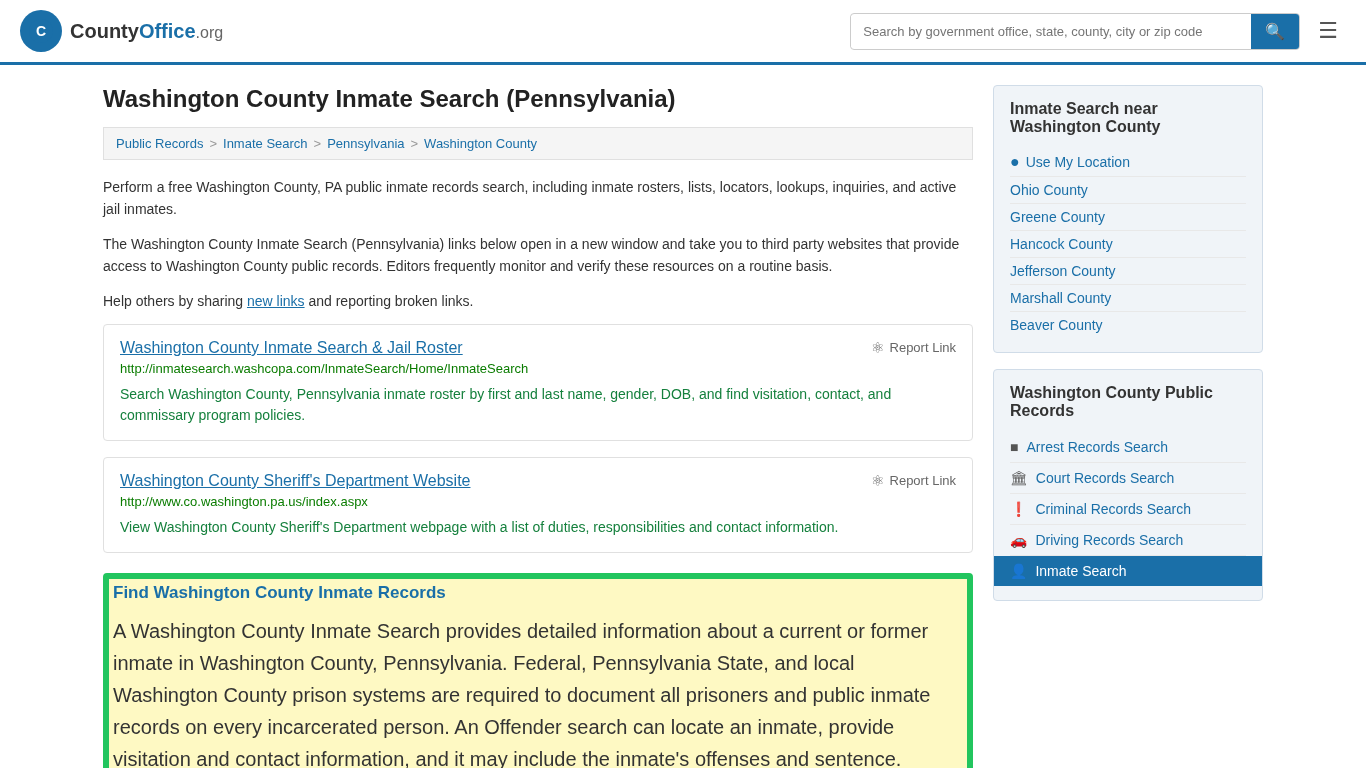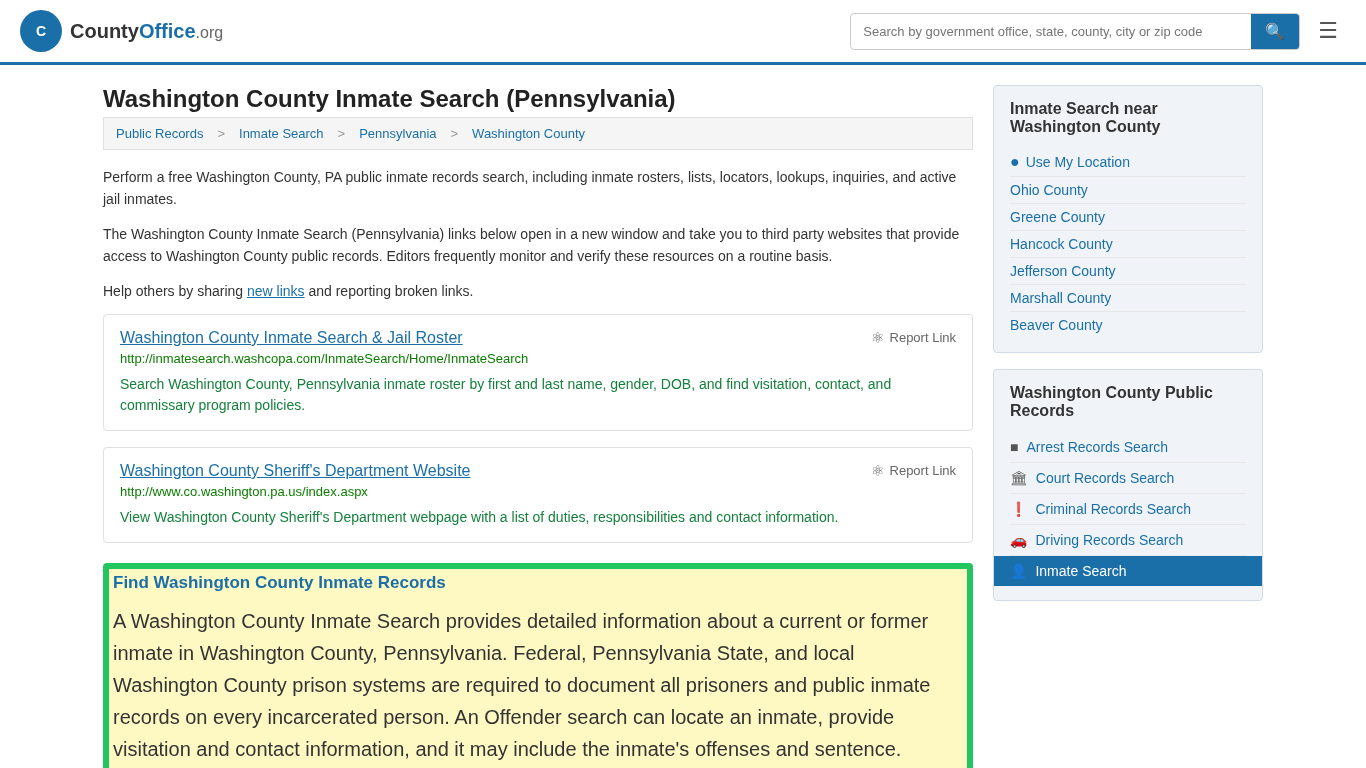--- a/index.html
+++ b/index.html
@@ -89,34 +89,34 @@
     .sidebar {
       width: 270px;
       flex-shrink: 0;
     }
 
     
     .page-title {
       font-size: 24px;
       font-weight: bold;
       color: #222;
-      margin-bottom: 4px;
+      margin-bottom: 14px;
     }
 
     
     .breadcrumb {
       background: #f5f5f5;
       padding: 8px 12px;
       border: 1px solid #e0e0e0;
       font-size: 13px;
       color: #666;
       margin-bottom: 16px;
       display: flex;
       align-items: center;
-      gap: 14px;
+      gap: 6px;
     }
     .breadcrumb a {
       color: #1a6fa8;
       text-decoration: none;
     }
     .breadcrumb-sep { color: #999; }
 
     
     .description {
       font-size: 14px;

